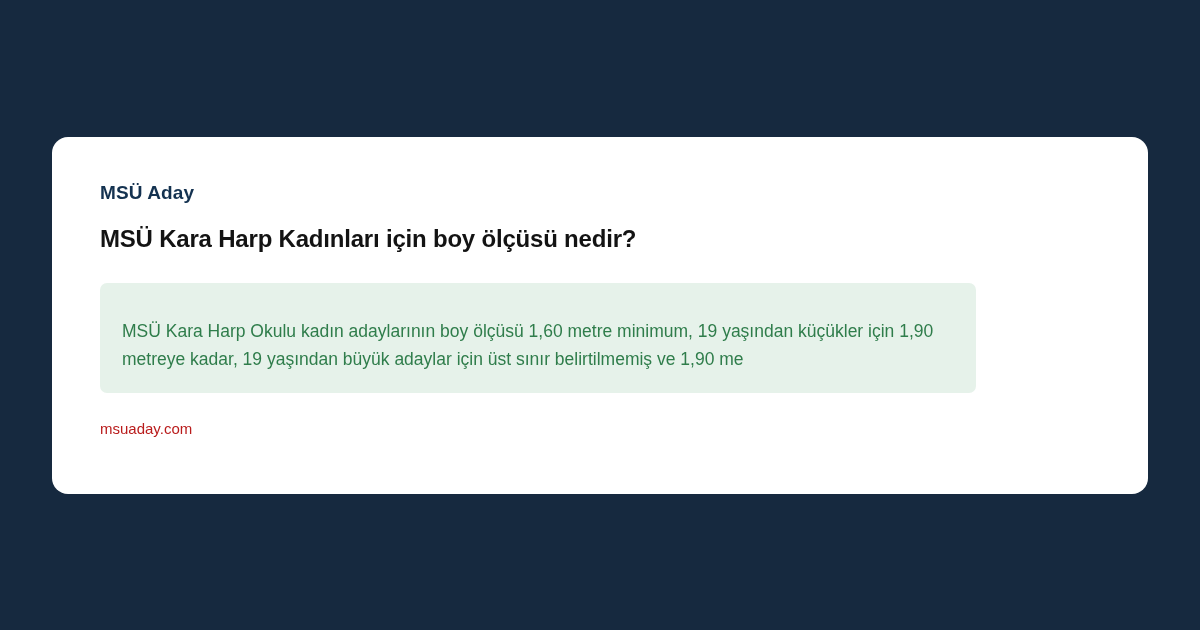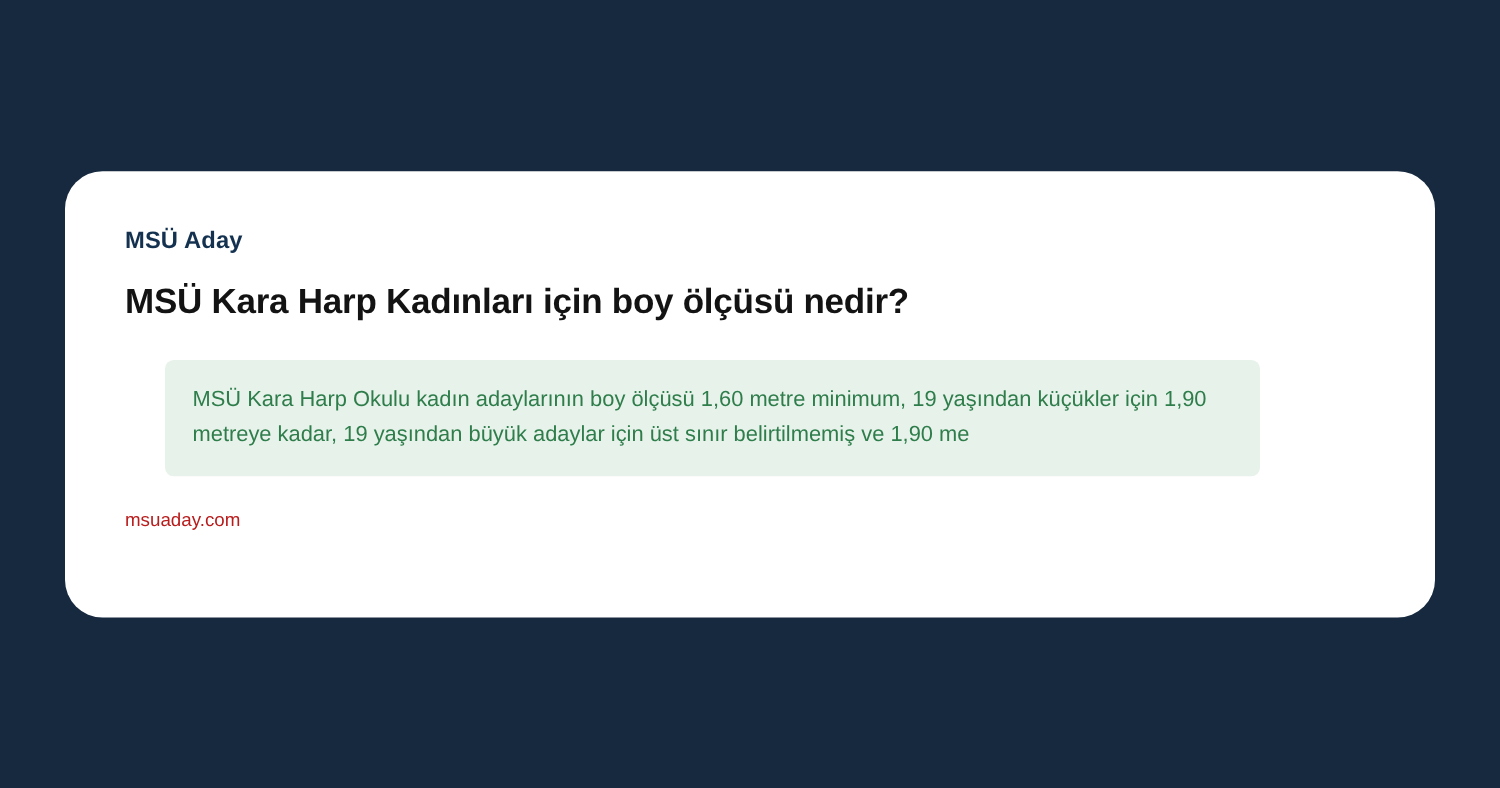--- a/index.html
+++ b/index.html
@@ -24,53 +24,52 @@
     box-sizing: border-box;
   }
 
   .card {
     position: absolute;
     left: 52px;
     top: 137px;
     width: 1096px;
     height: 357px;
     background: #ffffff;
-    border-radius: 30px;
+    border-radius: 16px;
     box-sizing: border-box;
     padding: 45px 48px 0 48px;
     overflow: hidden;
   }
 
   .site-name {
     font-size: 19px;
     font-weight: bold;
     color: #143250;
     letter-spacing: 0.1px;
     line-height: 1.2;
     margin: 0;
   }
 
   .headline {
-    font-size: 28px;
+    font-size: 24px;
     font-weight: bold;
     color: #131313;
     line-height: 1.22;
     letter-spacing: -0.2px;
     margin: 19px 0 0 0;
     white-space: nowrap;
   }
 
   .answer-box {
     margin-top: 30px;
     background: #e6f2ea;
     border-radius: 7px;
-    padding: 17px 22px 19px 22px;
+    padding: 34px 22px 19px 22px;
     box-sizing: border-box;
     width: 876px;
-    margin-left: 32px;
   }
 
   .answer-text {
     font-size: 17.5px;
     line-height: 1.62;
     color: #2f7d4b;
     margin: 0;
   }
 
   .source-domain {

